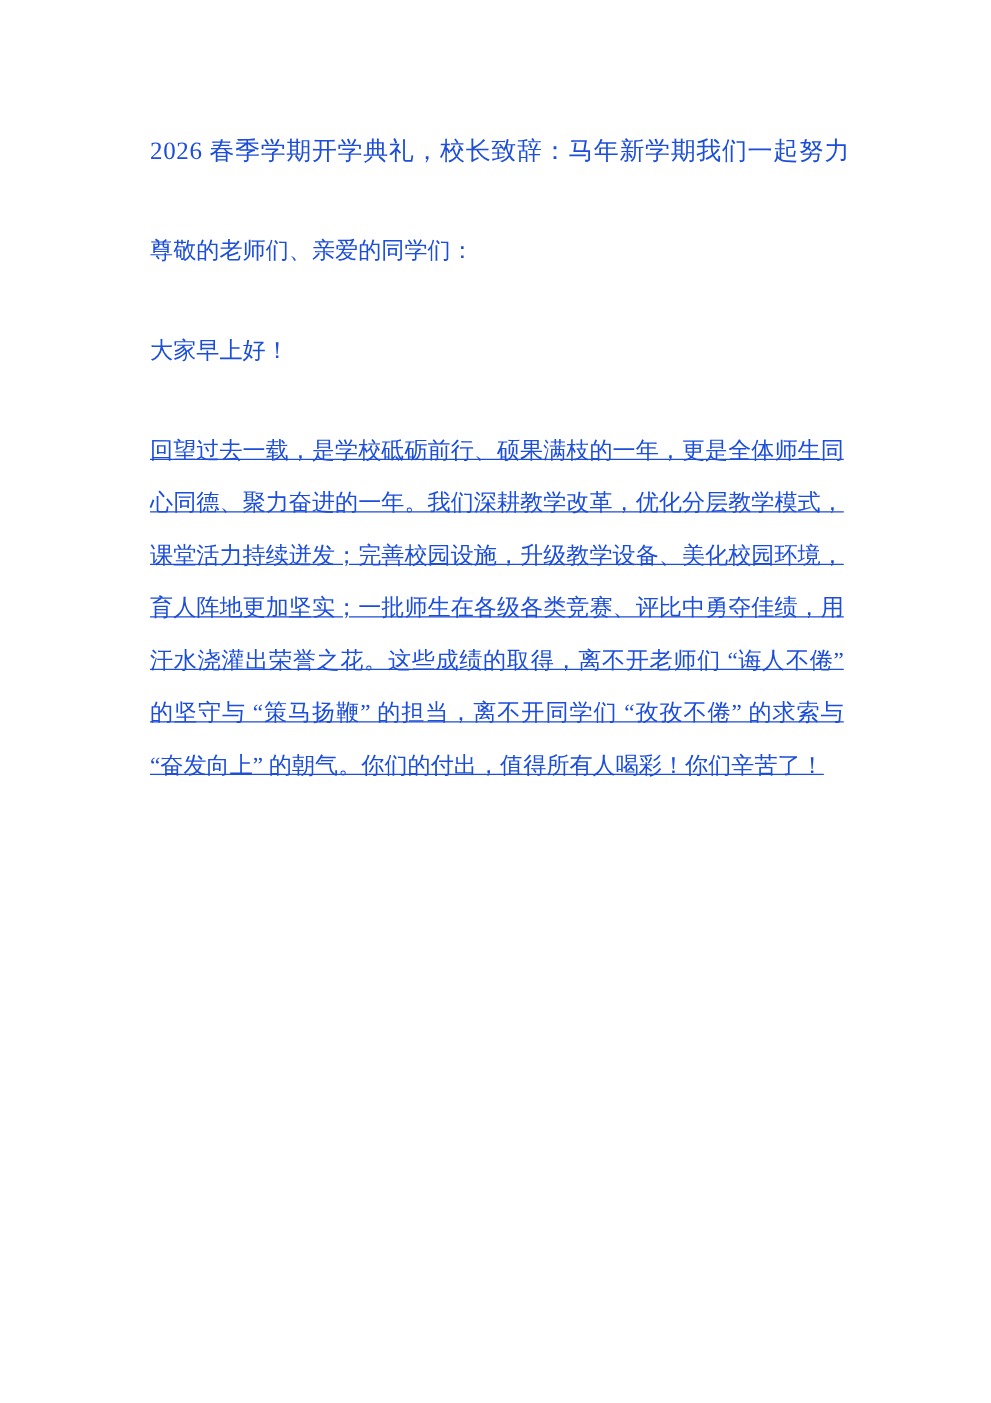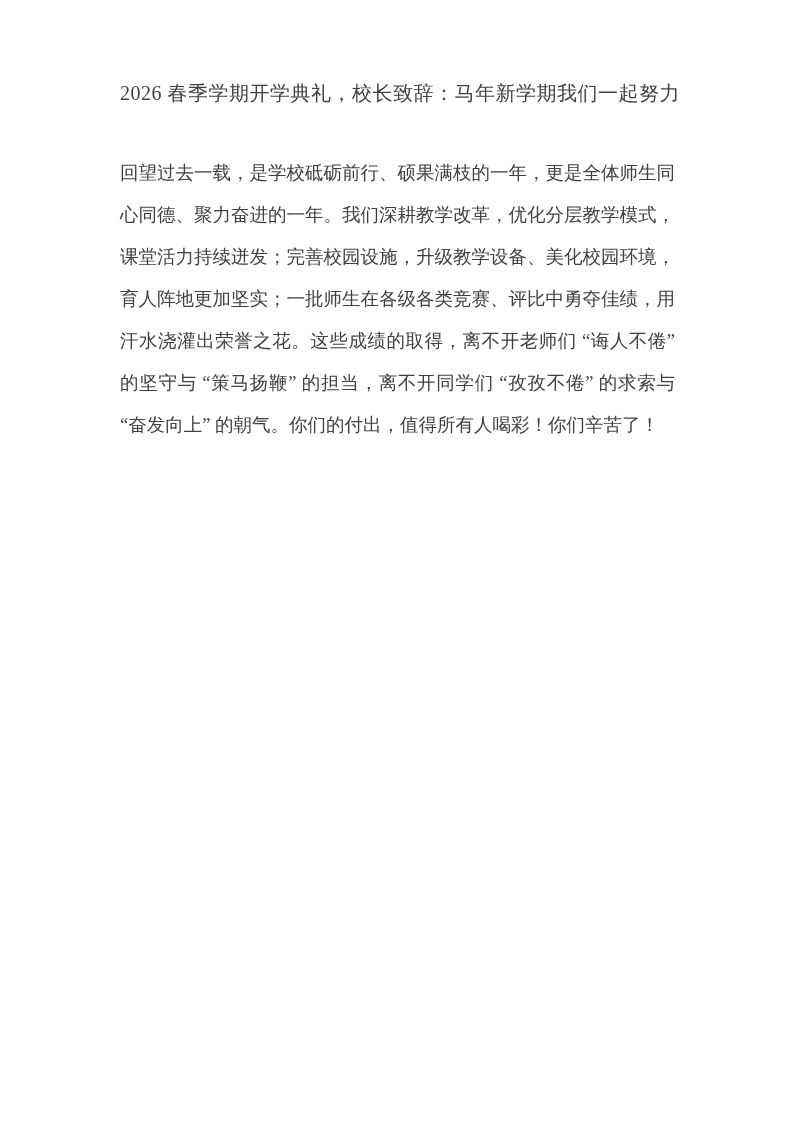--- a/index.html
+++ b/index.html
@@ -9,24 +9,24 @@
   body {
     width: 793px;
     height: 1122px;
     overflow: hidden;
     background: #ffffff;
   }
   .doc-page {
     box-sizing: border-box;
     width: 793px;
     height: 1122px;
-    padding: 72px 118px 0 120px;
+    padding: 100px 118px 0 120px;
     background: #ffffff;
     font-family: "Liberation Serif", "DejaVu Serif", serif;
-    color: #404040;
+    color: #1d4ed8;
   }
   .doc-title {
     font-size: 20px;
     font-weight: normal;
     line-height: 42px;
     margin: 0 0 38px 0;
     text-align: left;
     letter-spacing: 0.5px;
     white-space: nowrap;
   }
@@ -34,25 +34,28 @@
     font-size: 18.5px;
     line-height: 42px;
     margin: 0 0 38px 0;
     text-align: justify;
     text-justify: inter-ideograph;
     word-break: break-all;
     overflow-wrap: anywhere;
   }
   .doc-par:last-child {
     margin-bottom: 0;
+    text-decoration: underline;
   }
 </style>
 </head>
 <body>
 
 <div class="doc-page">
   <h1 class="doc-title">2026 春季学期开学典礼，校长致辞：马年新学期我们一起努力</h1>
 
+  <p class="doc-par">尊敬的老师们、亲爱的同学们：</p>
 
+  <p class="doc-par">大家早上好！</p>
 
 
   <p class="doc-par">回望过去一载，是学校砥砺前行、硕果满枝的一年，更是全体师生同心同德、聚力奋进的一年。我们深耕教学改革，优化分层教学模式，课堂活力持续迸发；完善校园设施，升级教学设备、美化校园环境，育人阵地更加坚实；一批师生在各级各类竞赛、评比中勇夺佳绩，用汗水浇灌出荣誉之花。这些成绩的取得，离不开老师们 “诲人不倦” 的坚守与 “策马扬鞭” 的担当，离不开同学们 “孜孜不倦” 的求索与 “奋发向上” 的朝气。你们的付出，值得所有人喝彩！你们辛苦了！</p>
 </div>
 
 </body></html>

